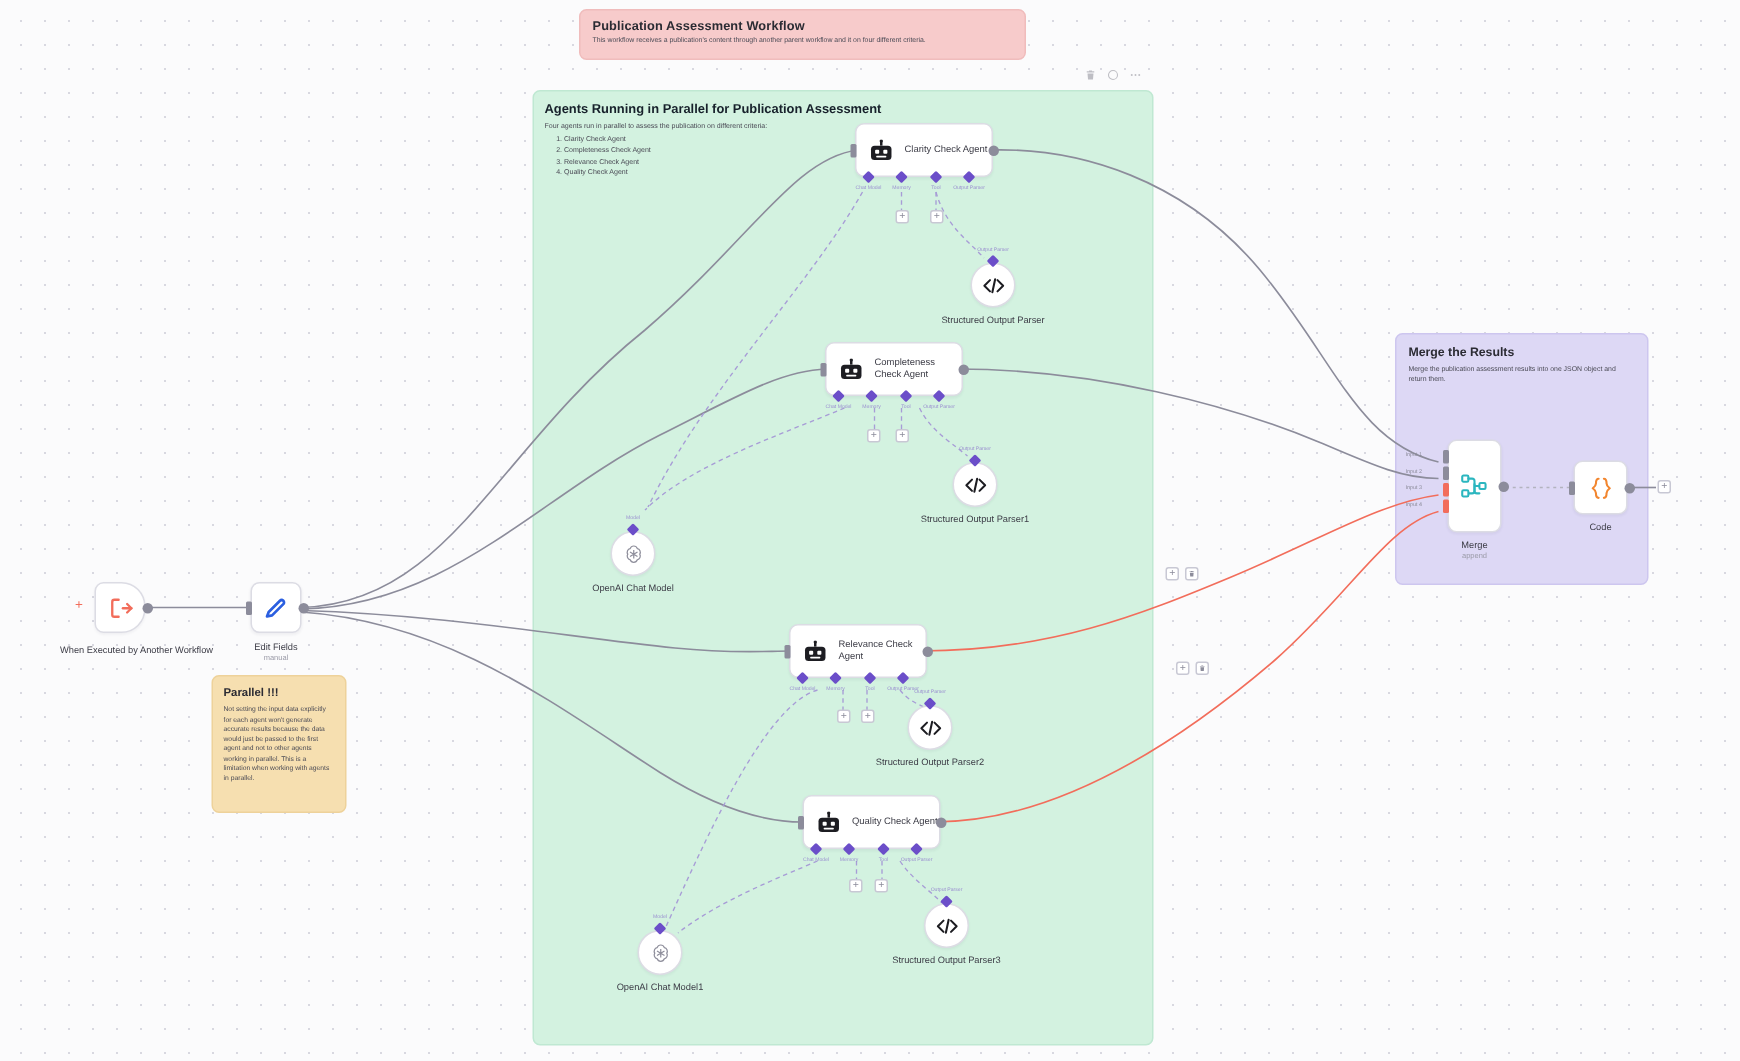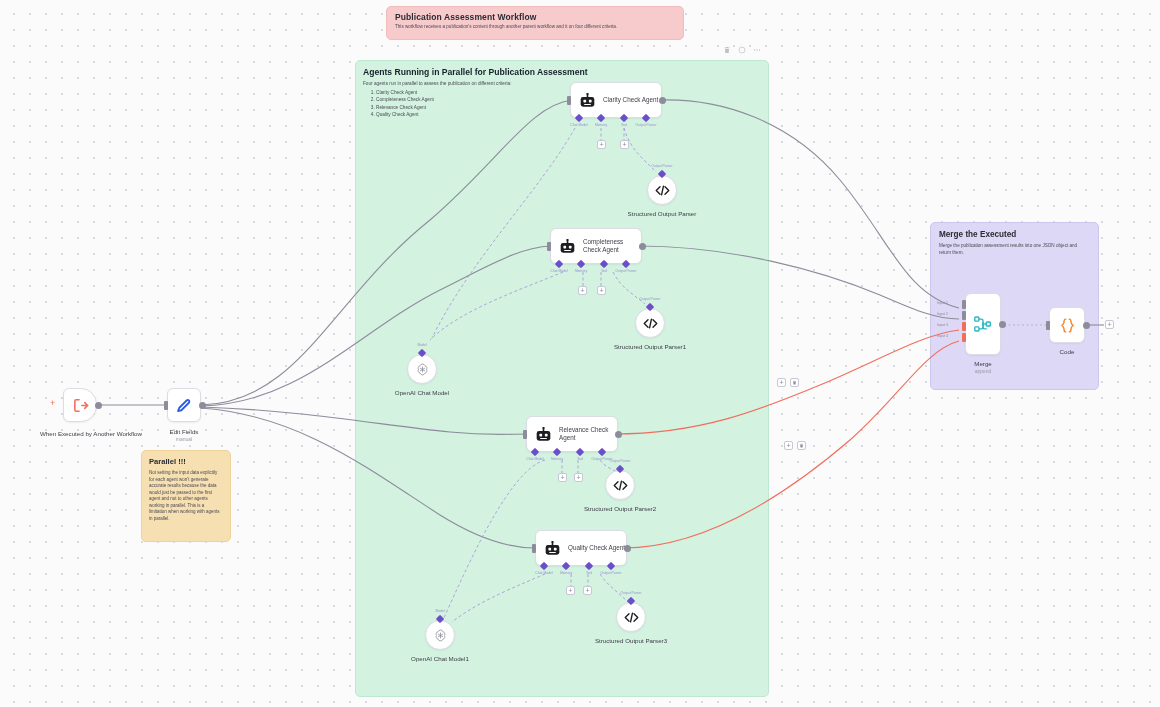--- a/index.html
+++ b/index.html
@@ -152,21 +152,21 @@
     </ol>
   </div>
 
 
   <div class="sticky" id="sticky-warn">
     <div class="s-title">Parallel !!!</div>
     <div class="s-sub">Not setting the input data explicitly for each agent won't generate accurate results because the data would just be passed to the first agent and not to other agents working in parallel. This is a limitation when working with agents in parallel.</div>
   </div>
 
   <div class="sticky" id="sticky-purple">
-    <div class="s-title">Merge the Executed</div>
+    <div class="s-title">Merge the Results</div>
     <div class="s-sub">Merge the publication assessment results into one JSON object and return them.</div>
   </div>
 
   <div id="sticky-toolbar">
     <div class="tb">
       <svg viewBox="0 0 16 16" fill="#6b6b78">
           <path d="M6 2h4v1h3v1.5H3V3h3V2zM4 6h8l-.7 8H4.7L4 6z"></path>
         </svg>
     </div>
     <div class="tb">

